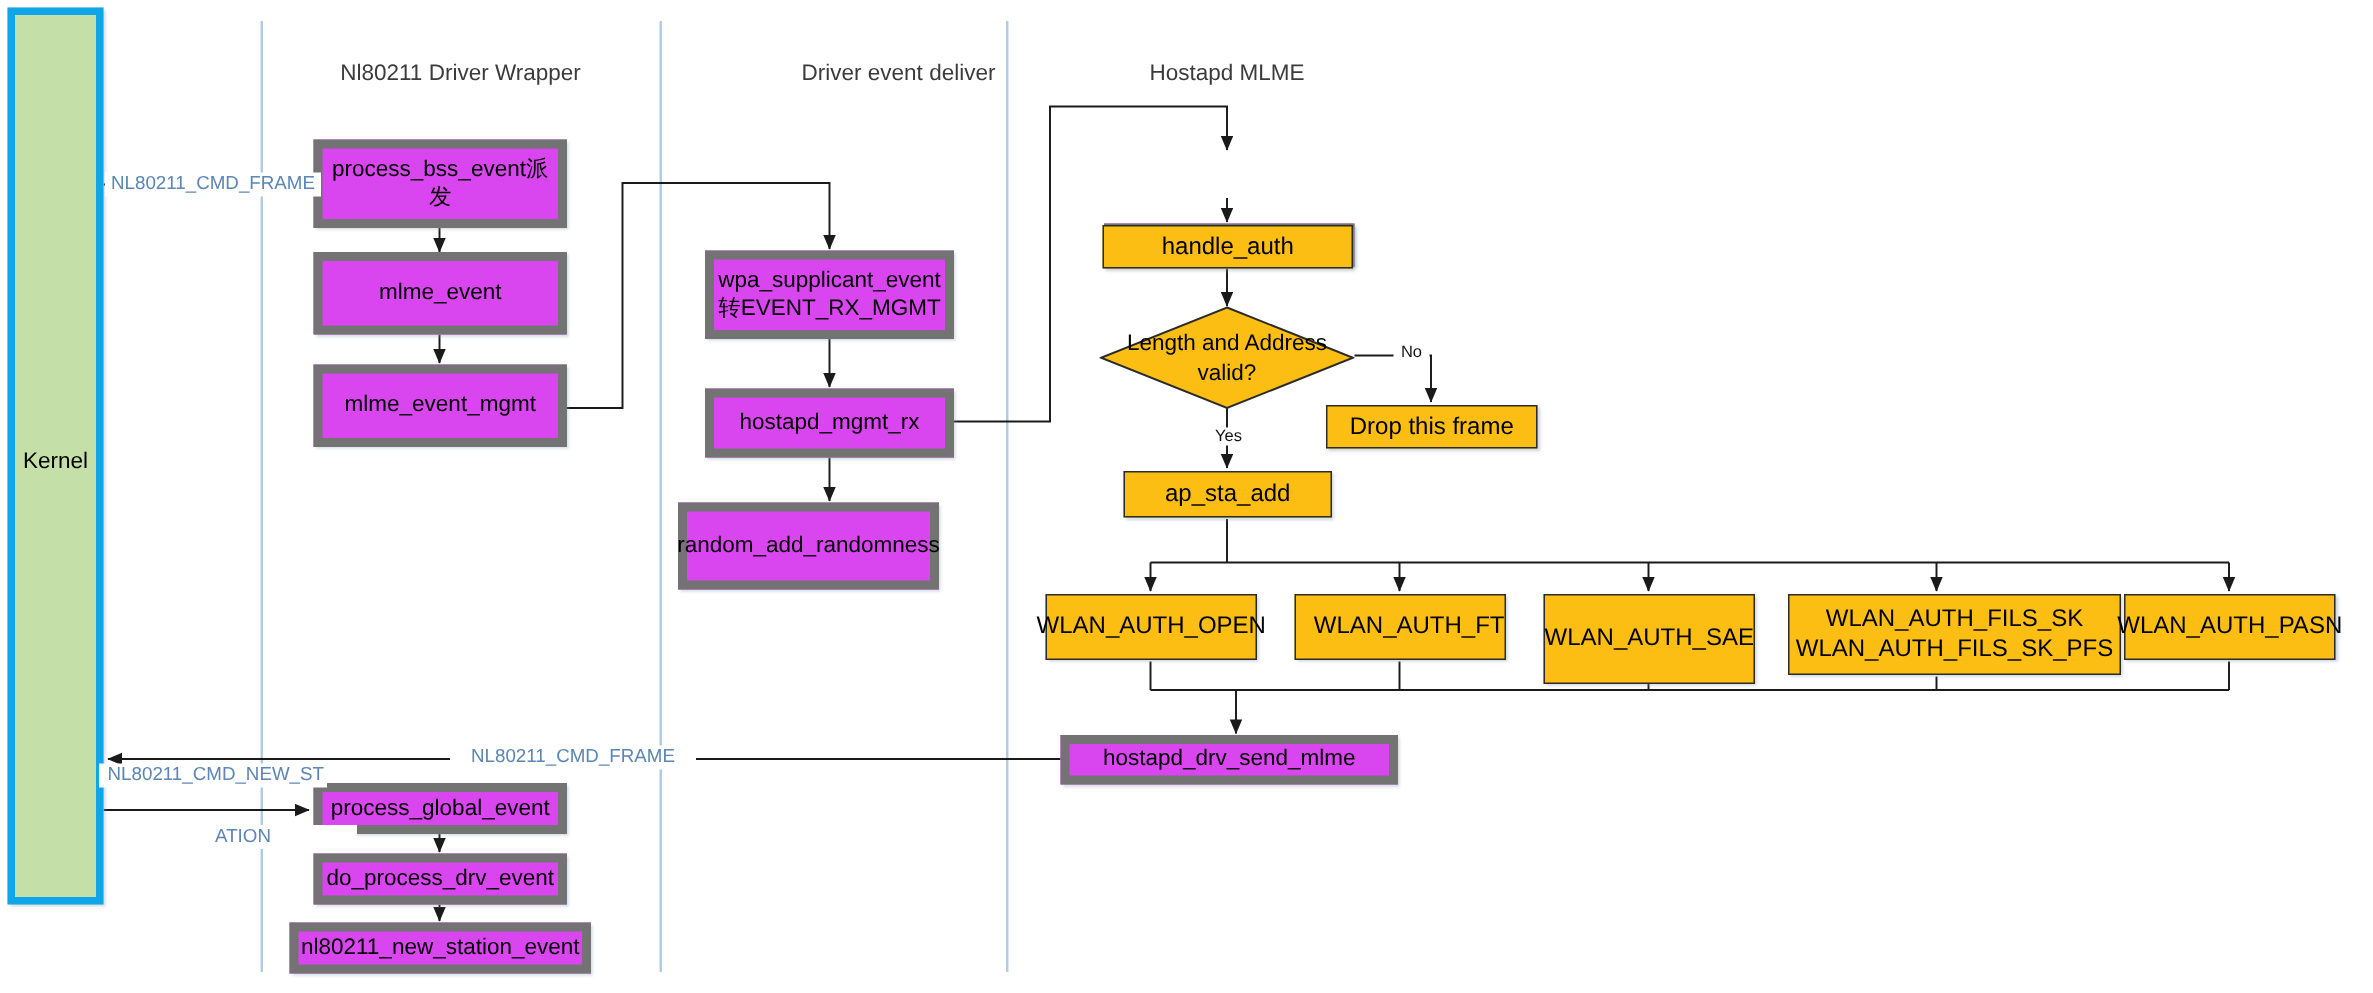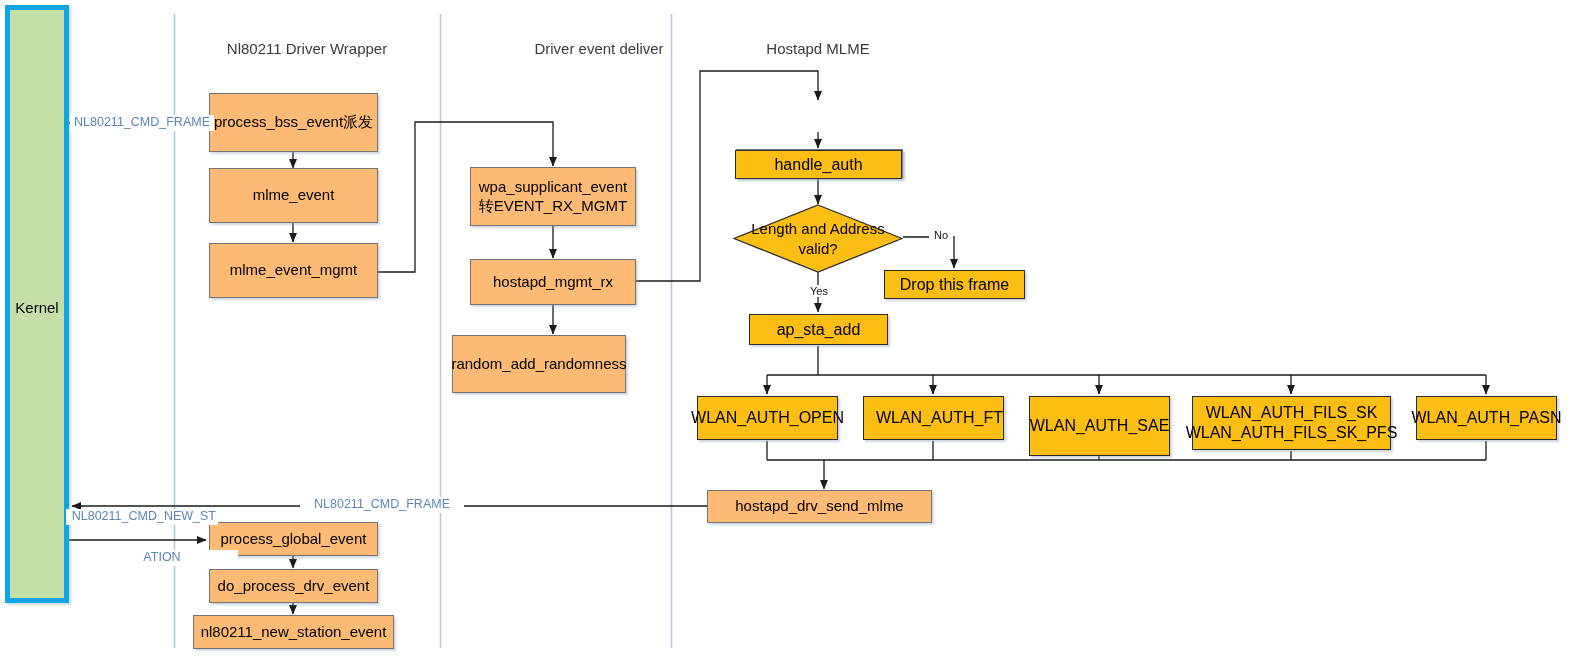--- a/index.html
+++ b/index.html
@@ -26,22 +26,22 @@
     position: absolute;
     box-sizing: border-box;
     display: flex;
     align-items: center;
     justify-content: center;
     text-align: center;
     line-height: 1.25;
     color: #000000;
   }
   .rect-plain {
-    background: #fdba74;
-    border: 1px solid #737373;
+    background: #d946ef;
+    border: 6px solid #737373;
     box-shadow: 1.5px 1.5px 2px rgba(140,160,180,0.40);
     font-size: 15px;
   }
   .rect-orange {
     background: #FDBE14;
     border: 1px solid #2b2b2b;
     box-shadow: 1.5px 1.5px 2px rgba(140,160,180,0.45);
     font-size: 16px;
   }
   .kernel-box {
@@ -244,21 +244,21 @@
   </div>
 
   <div class="node rect-orange" style="left:863px;top:396px;width:141px;height:44px;justify-content:flex-end;">
     <span>WLAN_AUTH_FT</span>
   </div>
 
   <div class="node rect-orange" style="left:1029px;top:396px;width:141px;height:60px;text-align:center;">
     <span>WLAN_AUTH_SAE</span>
   </div>
 
-  <div class="node rect-orange" style="left:1192px;top:396px;width:199px;height:54px;flex-direction:column;">
+  <div class="node rect-orange" style="left:1192px;top:396px;width:222px;height:54px;flex-direction:column;">
     <span>WLAN_AUTH_FILS_SK</span>
     <span>WLAN_AUTH_FILS_SK_PFS</span>
   </div>
 
   <div class="node rect-orange" style="left:1416px;top:396px;width:141px;height:44px;">
     <span>WLAN_AUTH_PASN</span>
   </div>
 
   <div class="node rect-plain" style="left:707px;top:490px;width:225px;height:33px;">
     <span>hostapd_drv_send_mlme</span>

